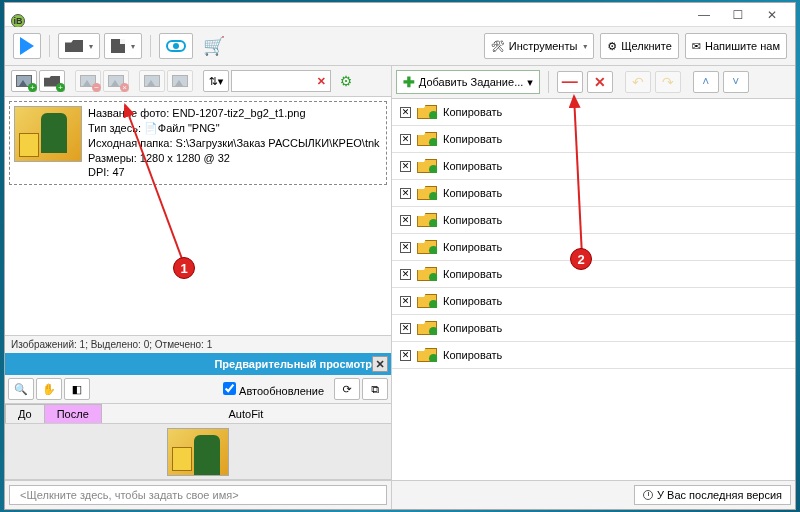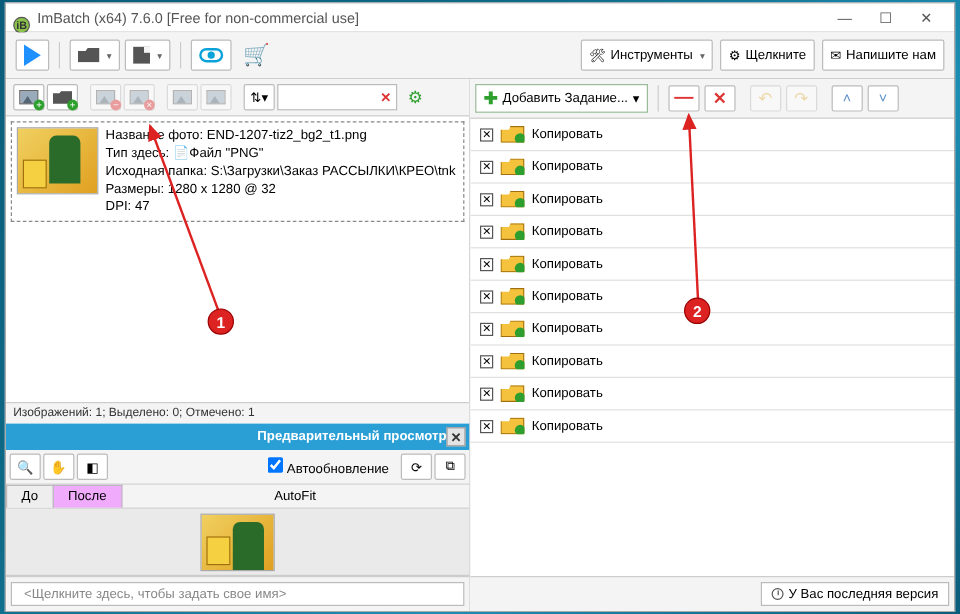--- a/index.html
+++ b/index.html
@@ -73,21 +73,20 @@
   .clock::after{content:"";position:absolute;top:1px;left:4px;width:1px;height:4px;background:#555;}
   svg.lineArrow{position:absolute;top:0;left:0;pointer-events:none;}
   .leftArea{position:relative;flex:1;}
 </style>
 </head>
 <body>
 
 <div class="window">
   <div class="titlebar">
     <span class="ico">iB</span>
-    <span class="title">ImBatch (x64) 7.6.0 [Free for non-commercial use]</span>
     <div class="winbtns">
       <div class="winbtn">—</div>
       <div class="winbtn">☐</div>
       <div class="winbtn">✕</div>
     </div>
   </div>
 
   <div class="toolbar1">
     <div class="tb-btn">
         <span class="play"></span>

